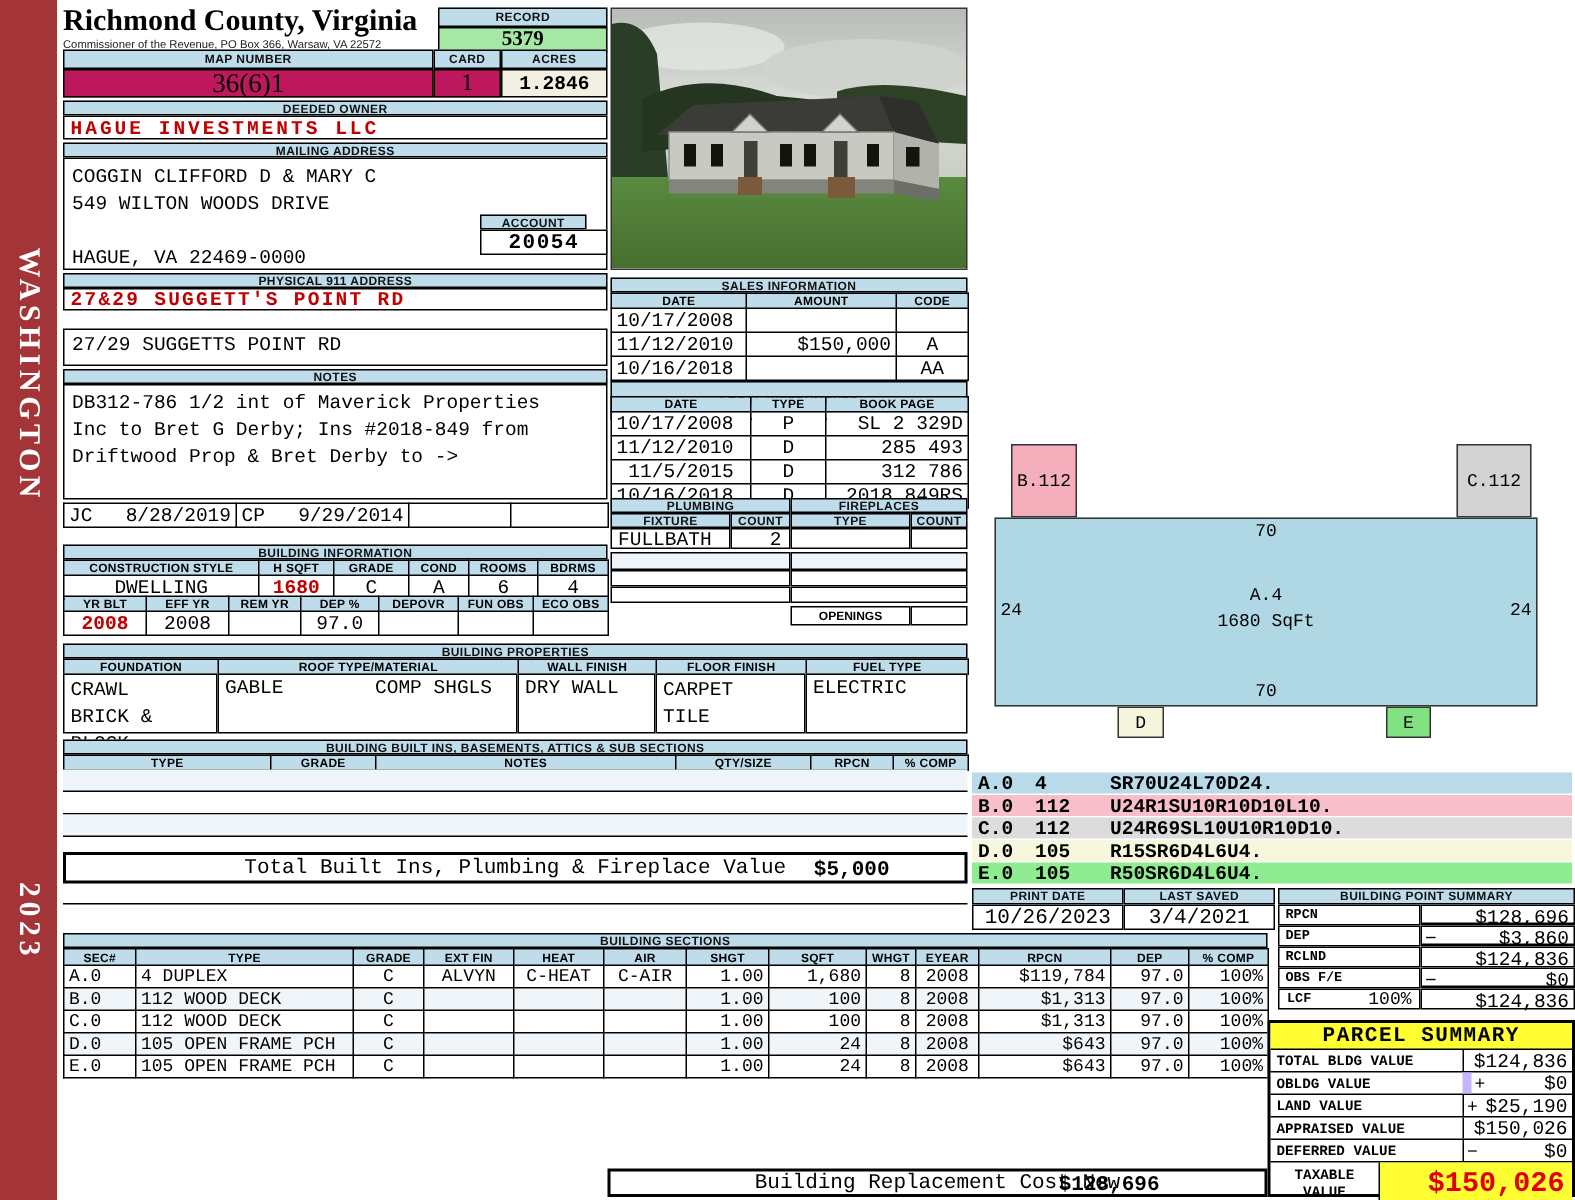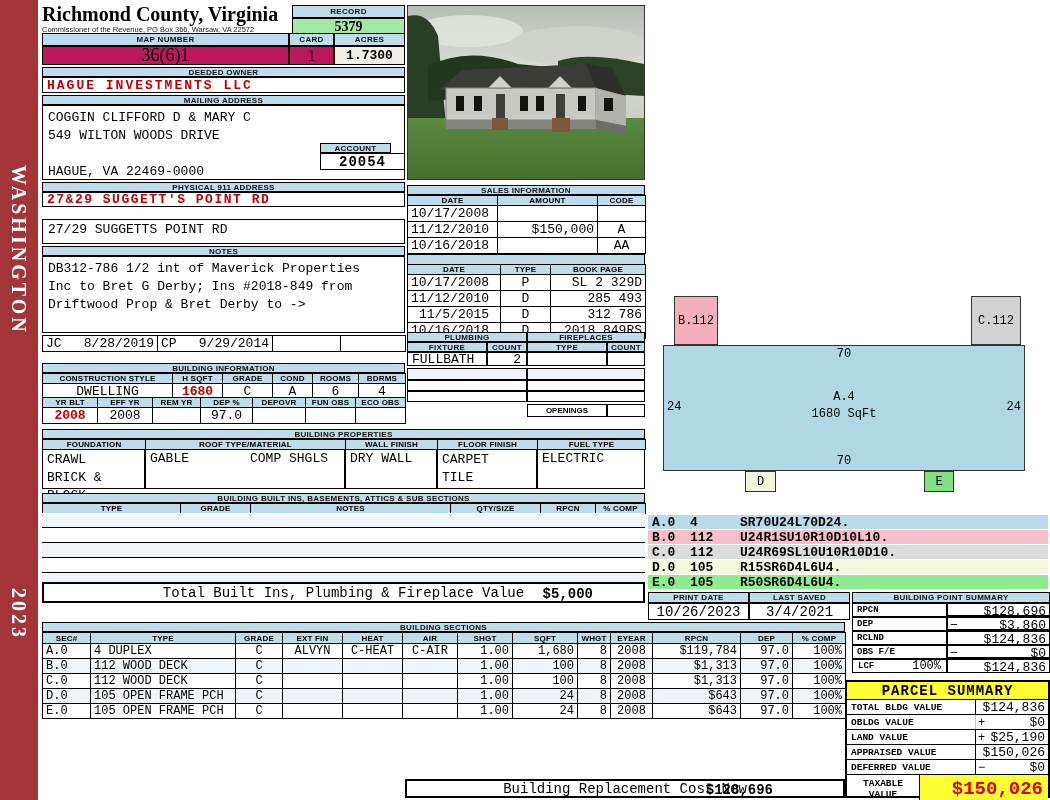--- a/index.html
+++ b/index.html
@@ -55,21 +55,21 @@
     <div class="county-sub">Commissioner of the Revenue, PO Box 366, Warsaw, VA 22572</div>
   </div>
   <div class="bar" style="left:292px;top:5px;width:113px;height:13px">RECORD</div>
   <div class="bx flexc" style="left:292px;top:18px;width:113px;height:17px;background:#A5E8A5;font:bold 14px 'Liberation Serif',serif">5379</div>
 
   <div class="bar" style="left:42px;top:33px;width:247px;height:13px">MAP NUMBER</div>
   <div class="bar" style="left:289px;top:33px;width:45px;height:13px">CARD</div>
   <div class="bar" style="left:334px;top:33px;width:71px;height:13px">ACRES</div>
   <div class="bx flexc yellow" style="left:42px;top:46px;width:247px;height:19px;font:18px 'Liberation Serif',serif">36(6)1</div>
   <div class="bx flexc yellow" style="left:289px;top:46px;width:45px;height:19px;font:16px 'Liberation Serif',serif">1</div>
-  <div class="bx flexc bold" style="left:334px;top:46px;width:71px;height:19px;background:#F1F0E2;font-size:13px">1.7300</div>
+  <div class="bx flexc bold" style="left:334px;top:46px;width:71px;height:19px;background:#F1F0E2;font-size:13px">1.2846</div>
 
   <div class="bar" style="left:42px;top:67px;width:363px;height:10px">DEEDED OWNER</div>
   <div class="bx flexl m13 bold red" style="left:42px;top:77px;width:363px;height:16px;letter-spacing:2px">HAGUE INVESTMENTS LLC</div>
 
   <div class="bar" style="left:42px;top:95px;width:363px;height:10px">MAILING ADDRESS</div>
   <div class="bx m13" style="left:42px;top:105px;width:363px;height:75px;padding:3px 5px;line-height:18px">
     <div>COGGIN CLIFFORD D &amp; MARY C</div>
     <div>549 WILTON WOODS DRIVE</div>
     <div style="height:18px"></div>
     <div>HAGUE, VA 22469-0000</div>
@@ -233,21 +233,21 @@
   </tbody>
     </table>
   <div class="a" style="left:42px;top:513px;width:603px;height:84px">
     <div class="stripe" style="height:14px;background:#F0F5FA"></div>
     <div class="stripe" style="height:14px"></div>
     <div class="stripe" style="height:14px;background:#F0F5FA"></div>
     <div class="stripe" style="height:14px"></div>
     <div class="stripe" style="height:14px;background:#F0F5FA"></div>
     <div class="stripe" style="height:14px"></div>
   </div>
-  <div class="bx" style="left:42px;top:582px;width:603px;height:21px;border-width:2px">
+  <div class="bx" style="left:42px;top:568px;width:603px;height:21px;border-width:2px">
     <div class="flexc" style="height:100%;font:14px 'Liberation Mono',monospace">Total Built Ins, Plumbing &amp; Fireplace Value</div>
     <span class="a bold" style="right:50px;top:2px;font:bold 14px 'Liberation Mono',monospace">$5,000</span>
   </div>
 
   <div class="a" style="left:407px;top:5px;width:238px;height:175px;border:1px solid #333">
     <svg width="236" height="173" viewBox="0 0 236 173">
       <defs>
         <linearGradient id="sky" x1="0" y1="0" x2="0" y2="1">
           <stop offset="0" stop-color="#B7BCB7"></stop>
             <stop offset=".5" stop-color="#D9DCD6"></stop>
@@ -564,21 +564,21 @@
   <div class="a" style="left:845px;top:680px;width:205px;height:118px;border:2px solid #000;background:#fff">
     <div class="flexc" style="height:17px;background:#FFFF33;border-bottom:1px solid #000;font:bold 14px 'Liberation Mono',monospace;letter-spacing:1px">PARCEL SUMMARY</div>
     <div style="display:flex;height:14px;border-bottom:1px solid #000">
       <div class="flexl parcel-label" style="width:120px;border-right:1px solid #000">TOTAL BLDG VALUE</div>
       <div style="flex:1;position:relative">
           <span class="a m12" style="left:2px;top:1px"></span>
           <span class="a m13" style="right:3px;top:0">$124,836</span>
         </div>
     </div>
     <div style="display:flex;height:14px;border-bottom:1px solid #000">
-      <div class="flexl parcel-label" style="width:120px;border-right:1px solid #c4b5fd">OBLDG VALUE</div>
+      <div class="flexl parcel-label" style="width:120px;border-right:6px solid #c4b5fd">OBLDG VALUE</div>
       <div style="flex:1;position:relative">
           <span class="a m12" style="left:2px;top:1px">+</span>
           <span class="a m13" style="right:3px;top:0">$0</span>
         </div>
     </div>
     <div style="display:flex;height:14px;border-bottom:1px solid #000">
       <div class="flexl parcel-label" style="width:120px;border-right:1px solid #000">LAND VALUE</div>
       <div style="flex:1;position:relative">
           <span class="a m12" style="left:2px;top:1px">+</span>
           <span class="a m13" style="right:3px;top:0">$25,190</span>

